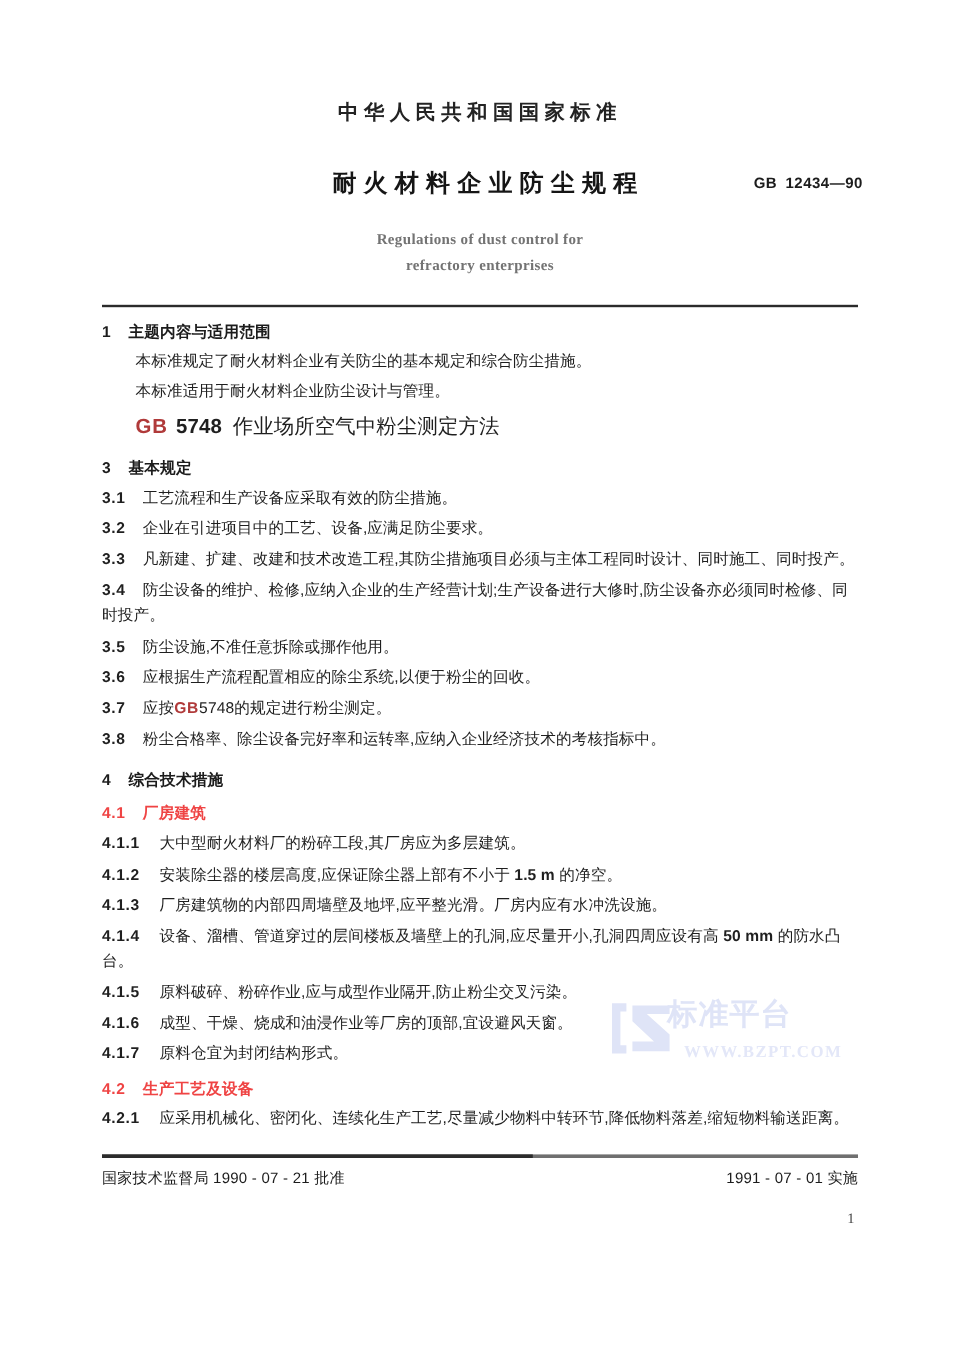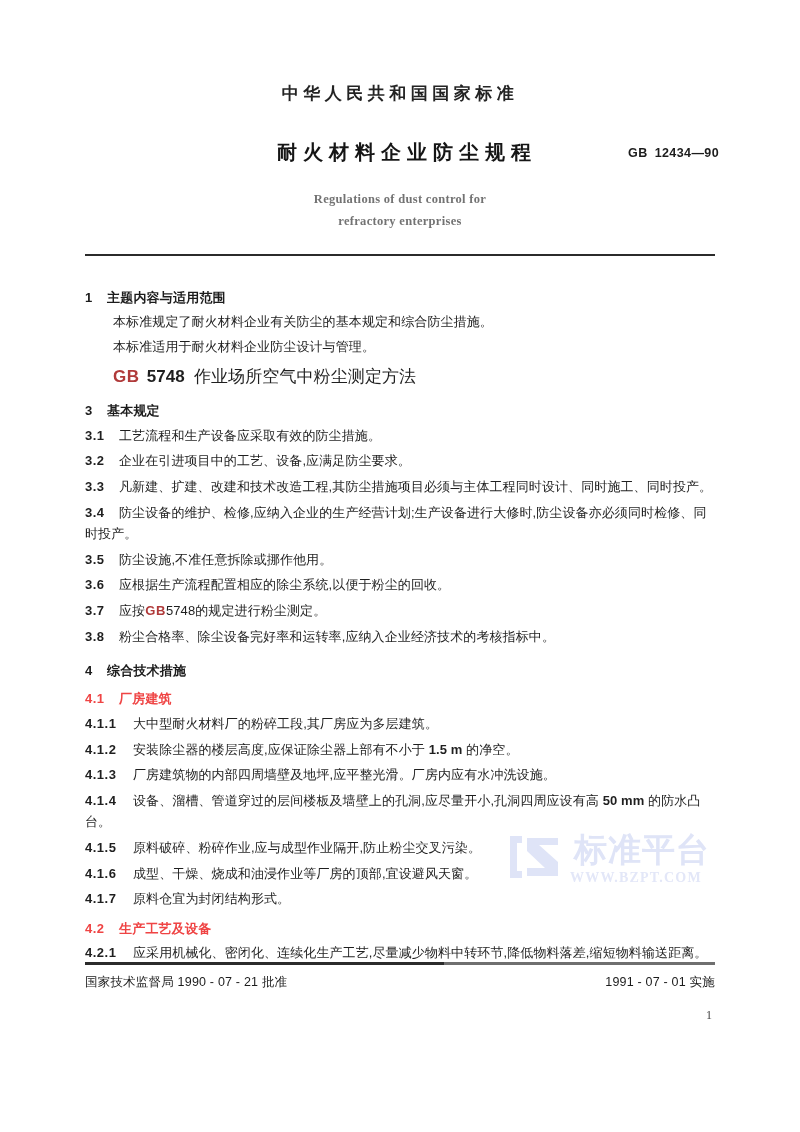--- a/index.html
+++ b/index.html
@@ -75,21 +75,21 @@
     padding-top: 20px;
   }
   .rule-top {
     margin-top: 22px;
     height: 2px;
     background: #2b2b2b;
     width: 100%;
   }
 
   
-  .body-block { padding-top: 21px; }
+  .body-block { }
 
   .sec-head {
     font-family: "Liberation Sans", "DejaVu Sans", sans-serif;
     font-size: 13px;
     font-weight: bold;
     color: #1c1c1c;
     margin: 0;
     padding: 12px 0 3px 0;
     letter-spacing: 0.2px;
   }
@@ -211,24 +211,24 @@
   }
   .wm-logo {
     position: absolute;
     left: 10px;
     top: 6px;
     width: 54px;
     height: 46px;
   }
   .wm-text {
     position: absolute;
-    left: 76px;
+    left: 58px;
     top: 0px;
     font-family: "Liberation Sans", "DejaVu Sans", sans-serif;
-    font-size: 33px;
+    font-size: 25px;
     font-weight: bold;
     color: #dfe4f7;
     letter-spacing: 1px;
     white-space: nowrap;
   }
   .wm-url {
     position: absolute;
     left: 72px;
     top: 42px;
     font-family: "Liberation Serif", "DejaVu Serif", serif;

